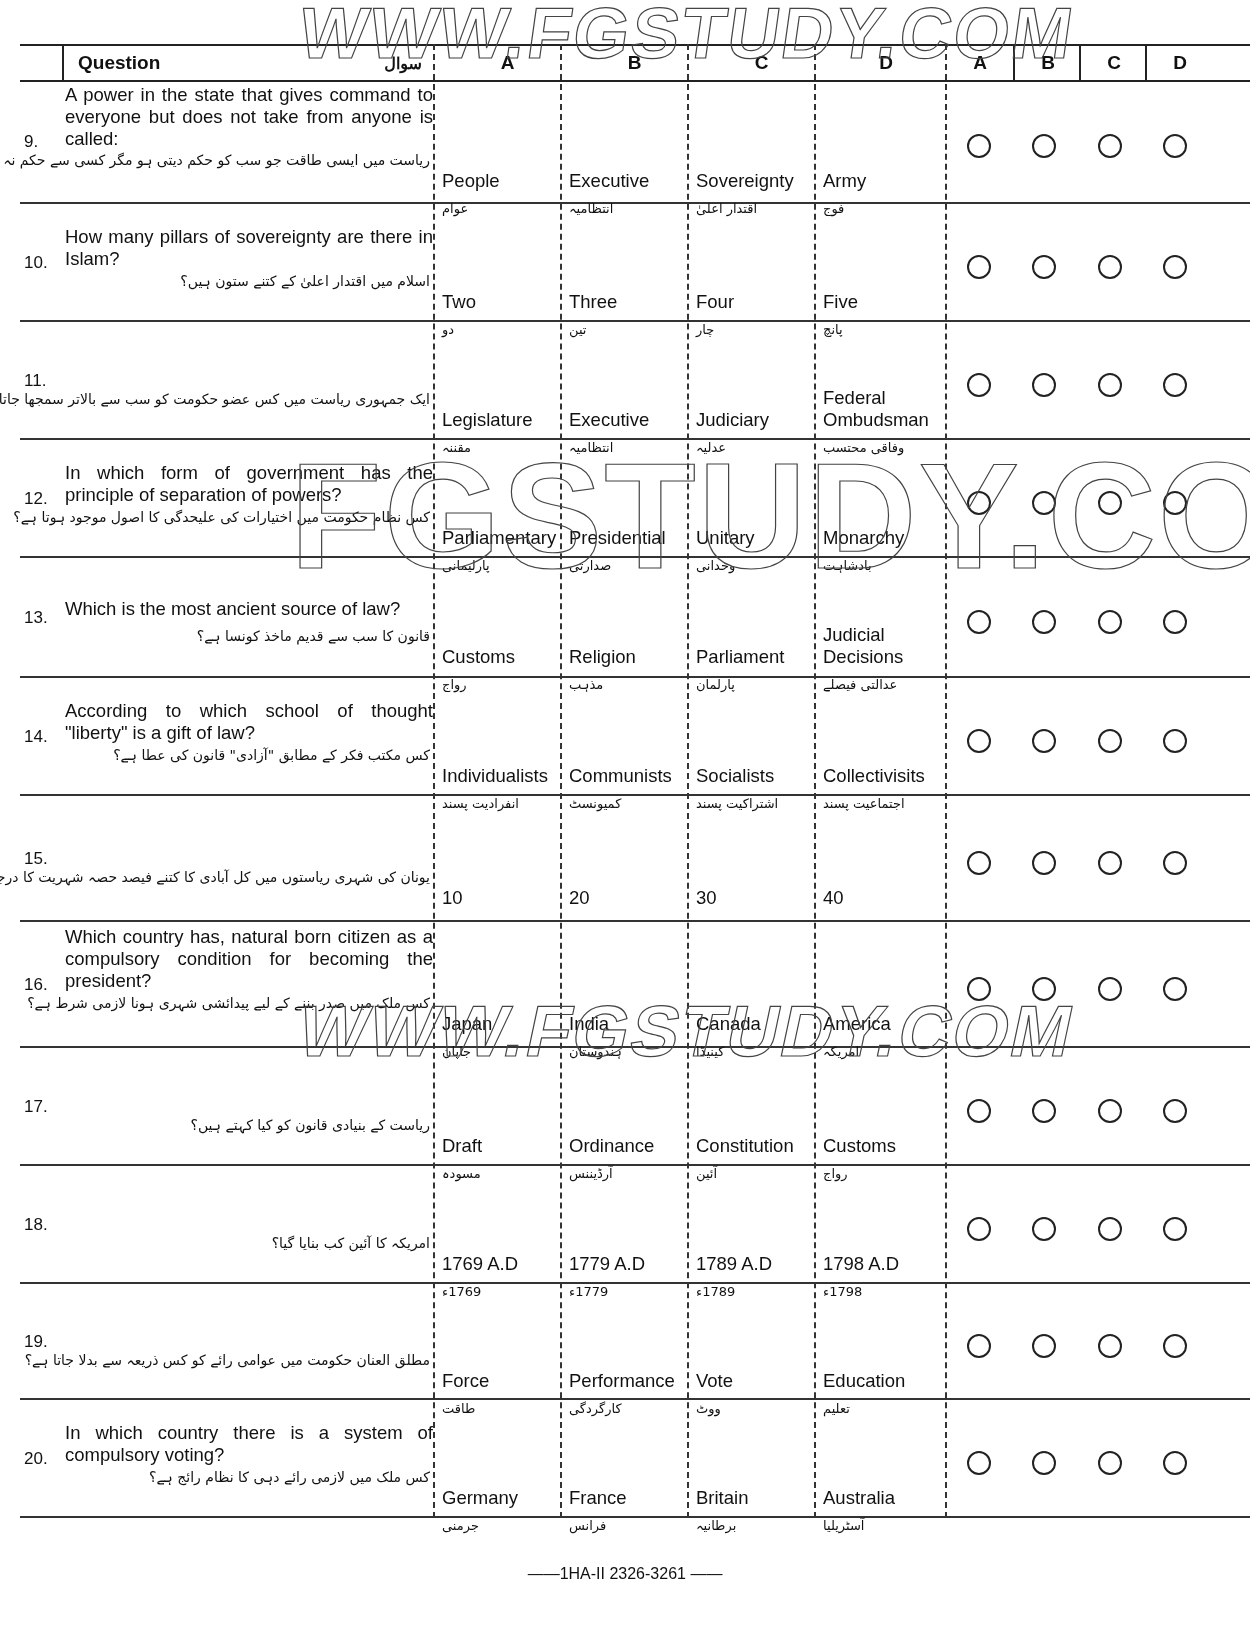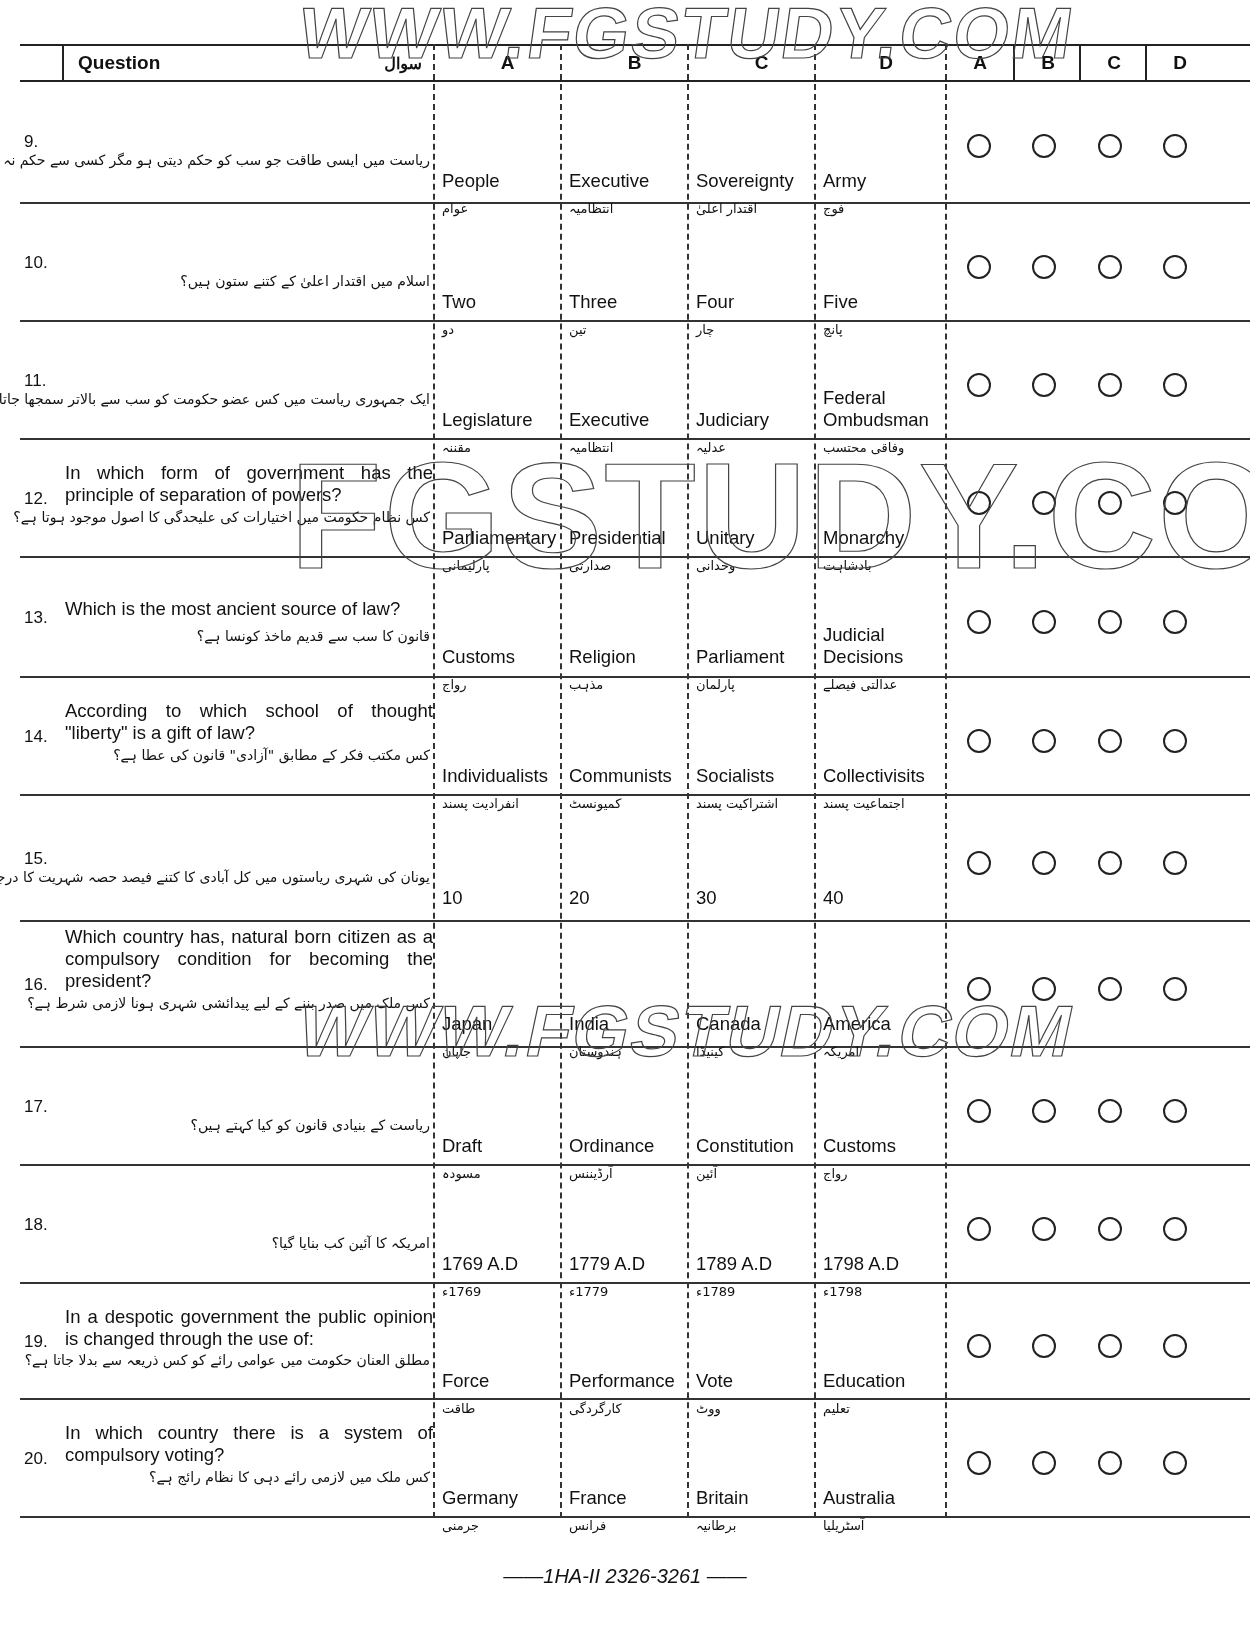--- a/index.html
+++ b/index.html
@@ -17,21 +17,21 @@
   .hdr .bub { justify-content:center; border-left:2px solid #222; }
   .row { position:absolute; left:0; width:1230px; border-bottom:2px solid #333; box-sizing:border-box; }
   .row .n { position:absolute; left:4px; font-size:17px; }
   .row .qtext { position:absolute; left:45px; width:368px; font-size:18.5px; line-height:22px; text-align:justify; }
   .row .qur { position:absolute; right:820px; font-size:14px; direction:rtl; white-space:nowrap; font-family:"DejaVu Sans", sans-serif; }
   .row .opt { position:absolute; font-size:18.5px; line-height:22px; }
   .row .opt .en { display:block;margin-top:40px; }
   .row .opt .ur { display:block; font-size:13px; margin-top:6px; font-family:"DejaVu Sans", sans-serif; direction:rtl; text-align:left; unicode-bidi:plaintext; }
   .bubble { position:absolute; width:24px; height:24px; border:2px solid #222; border-radius:50%; box-sizing:border-box; }
   .vdash { position:absolute; top:44px; height:1474px; border-left:2px dashed #333; width:0; }
-  .footer { position:absolute; top:1565px; left:0; width:1250px; text-align:center; font-size:20px;font-style:italic; }
+  .footer { position:absolute; top:1565px; left:0; width:1250px; text-align:center; font-size:16px; }
   .wm { position:absolute; font-family:"Liberation Sans", sans-serif; font-weight:bold; color:transparent;
         -webkit-text-stroke:1.2px #444; letter-spacing:2px; pointer-events:none; }
 </style>
 </head>
 <body>
 
 <div class="sheet">
 
   <div class="hdr">
     <div class="cell num"></div>
@@ -51,20 +51,21 @@
 
   <div class="vdash" style="left:413px;"></div>
   <div class="vdash" style="left:540px;"></div>
   <div class="vdash" style="left:667px;"></div>
   <div class="vdash" style="left:794px;"></div>
   <div class="vdash" style="left:925px;"></div>
 
   <div id="rows">
       <div class="row" style="top: 80px; height: 124px;">
         <div class="n" style="top:52px">9.</div>
+        <div class="qtext" style="top:4px">A power in the state that gives command to everyone but does not take from anyone is called:</div>
         <div class="qur" style="top:72px">ریاست میں ایسی طاقت جو سب کو حکم دیتی ہو مگر کسی سے حکم نہ لیتی ہو کیا کہلاتی ہے؟</div>
         <div class="opt" style="left:422px;top:50px;width:122px">
         <span class="en">People</span>
         <span class="ur">عوام</span>
       </div>
         <div class="opt" style="left:549px;top:50px;width:122px">
         <span class="en">Executive</span>
         <span class="ur">انتظامیہ</span>
       </div>
         <div class="opt" style="left:676px;top:50px;width:122px">
@@ -75,20 +76,21 @@
         <span class="en">Army</span>
         <span class="ur">فوج</span>
       </div>
         <div class="bubble" style="left:947px;top:54px"></div>
         <div class="bubble" style="left:1012px;top:54px"></div>
         <div class="bubble" style="left:1078px;top:54px"></div>
         <div class="bubble" style="left:1143px;top:54px"></div>
       </div>
       <div class="row" style="top: 204px; height: 118px;">
         <div class="n" style="top:49px">10.</div>
+        <div class="qtext" style="top:22px">How many pillars of sovereignty are there in Islam?</div>
         <div class="qur" style="top:69px">اسلام میں اقتدار اعلیٰ کے کتنے ستون ہیں؟</div>
         <div class="opt" style="left:422px;top:47px;width:122px">
         <span class="en">Two</span>
         <span class="ur">دو</span>
       </div>
         <div class="opt" style="left:549px;top:47px;width:122px">
         <span class="en">Three</span>
         <span class="ur">تین</span>
       </div>
         <div class="opt" style="left:676px;top:47px;width:122px">
@@ -295,21 +297,20 @@
         <span class="en">1798 A.D</span>
         <span class="ur">1798ء</span>
       </div>
         <div class="bubble" style="left:947px;top:51px"></div>
         <div class="bubble" style="left:1012px;top:51px"></div>
         <div class="bubble" style="left:1078px;top:51px"></div>
         <div class="bubble" style="left:1143px;top:51px"></div>
       </div>
       <div class="row" style="top: 1284px; height: 116px;">
         <div class="n" style="top:48px">19.</div>
-        <div class="qtext" style="top:22px">In a despotic government the public opinion is changed through the use of:</div>
         <div class="qur" style="top:68px">مطلق العنان حکومت میں عوامی رائے کو کس ذریعہ سے بدلا جاتا ہے؟</div>
         <div class="opt" style="left:422px;top:46px;width:122px">
         <span class="en">Force</span>
         <span class="ur">طاقت</span>
       </div>
         <div class="opt" style="left:549px;top:46px;width:122px">
         <span class="en">Performance</span>
         <span class="ur">کارگردگی</span>
       </div>
         <div class="opt" style="left:676px;top:46px;width:122px">

